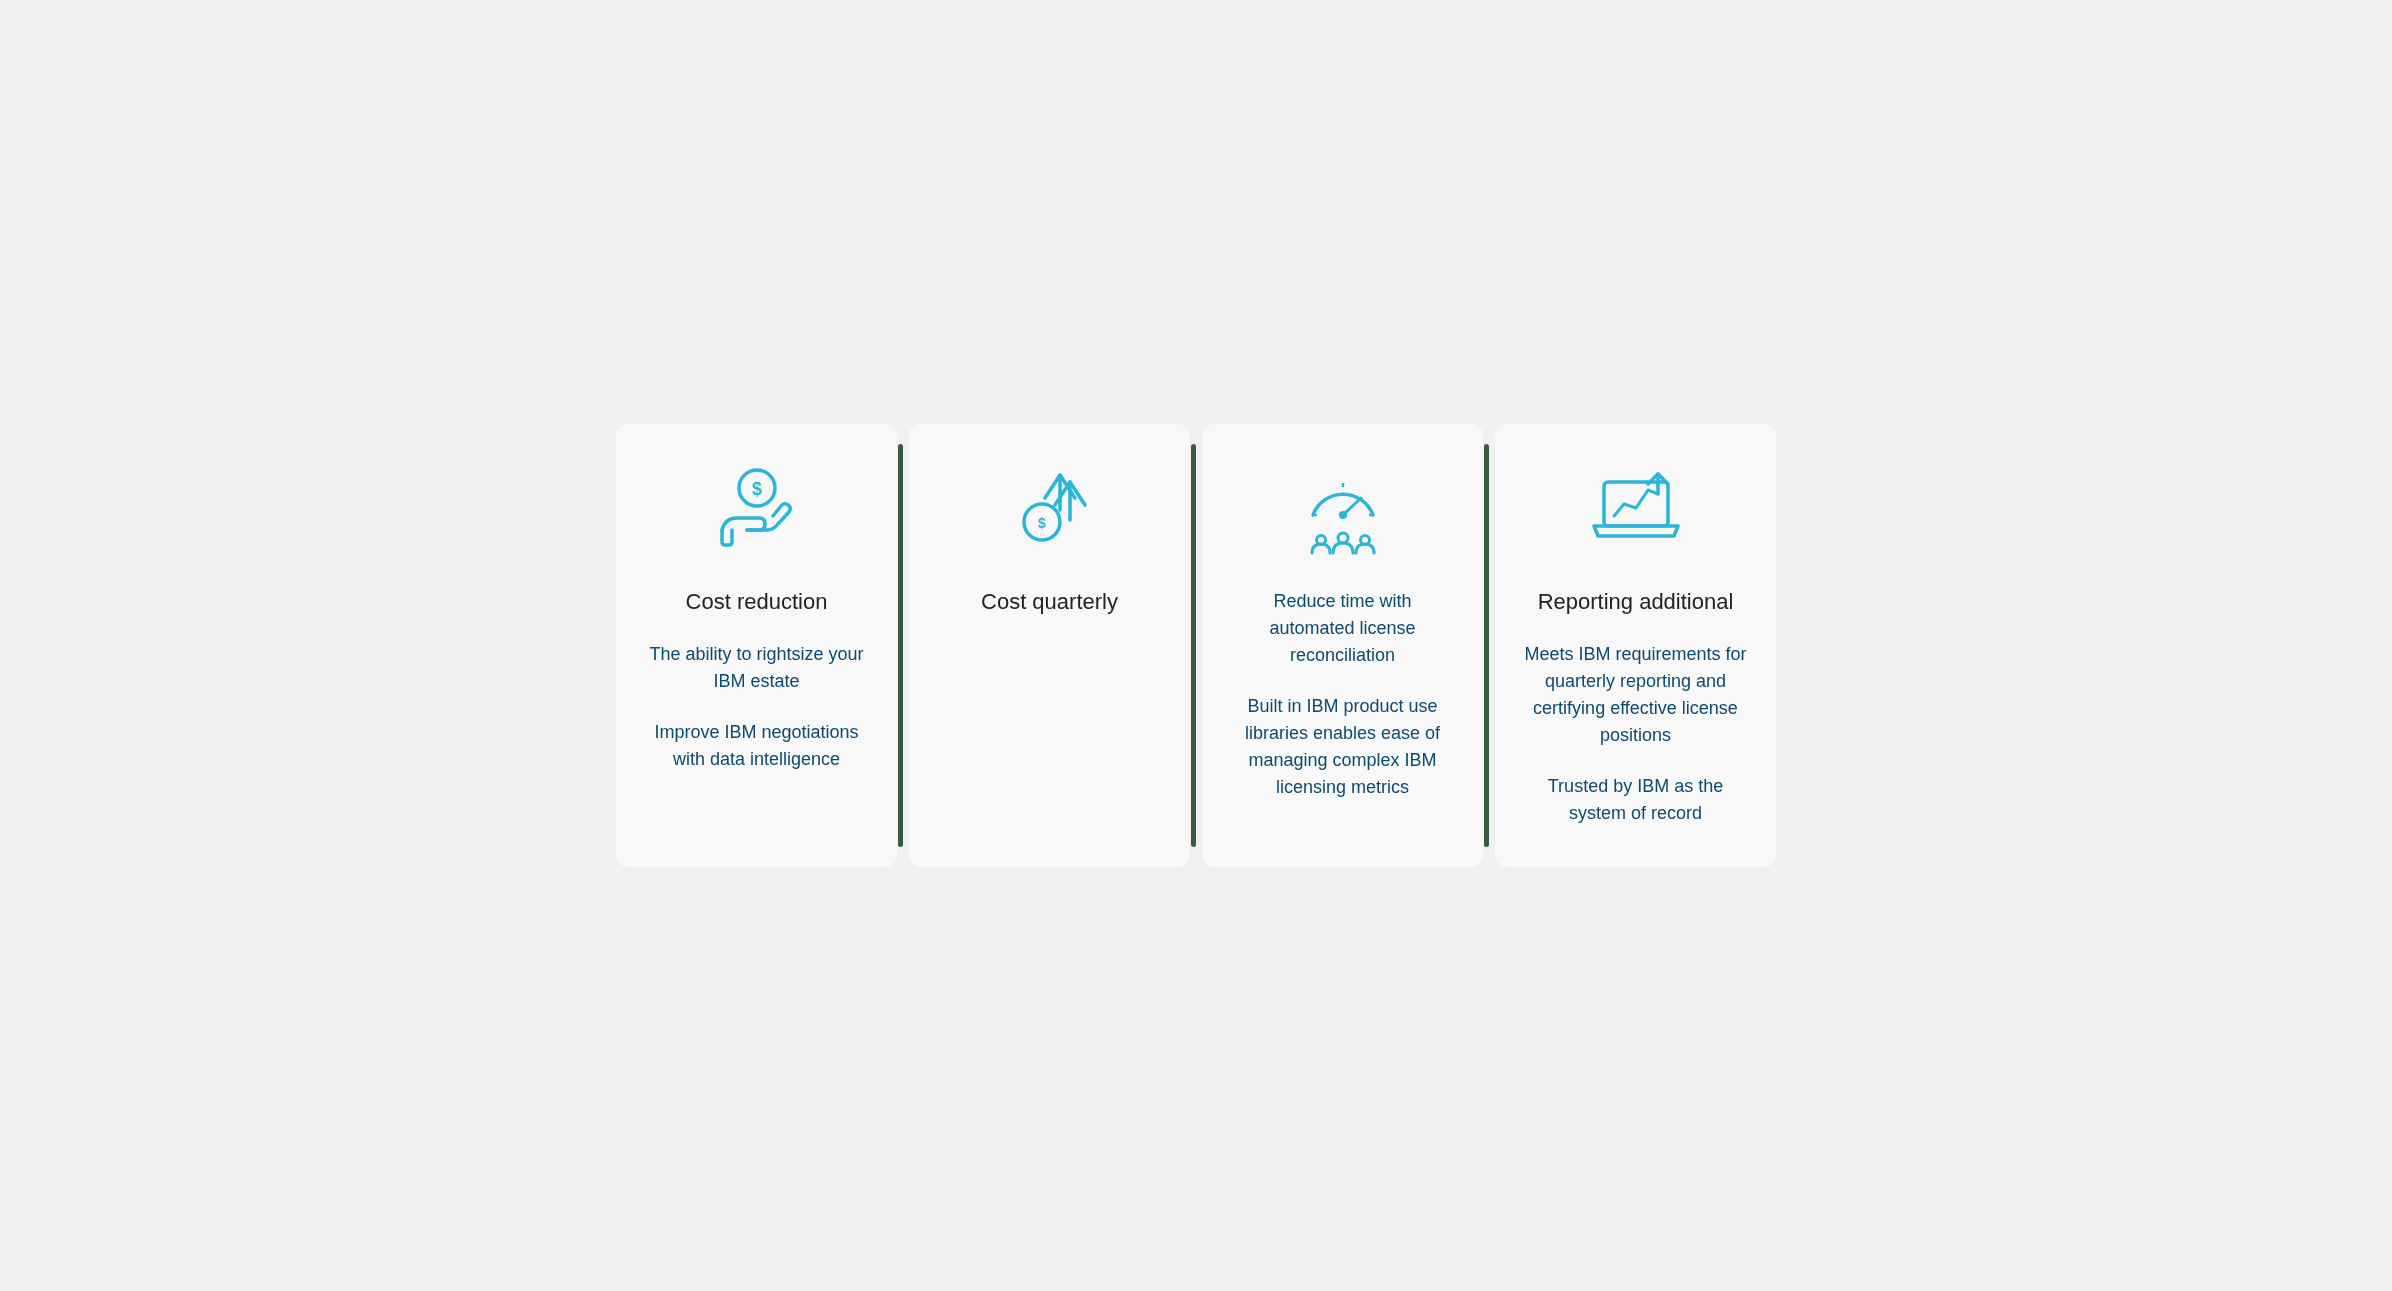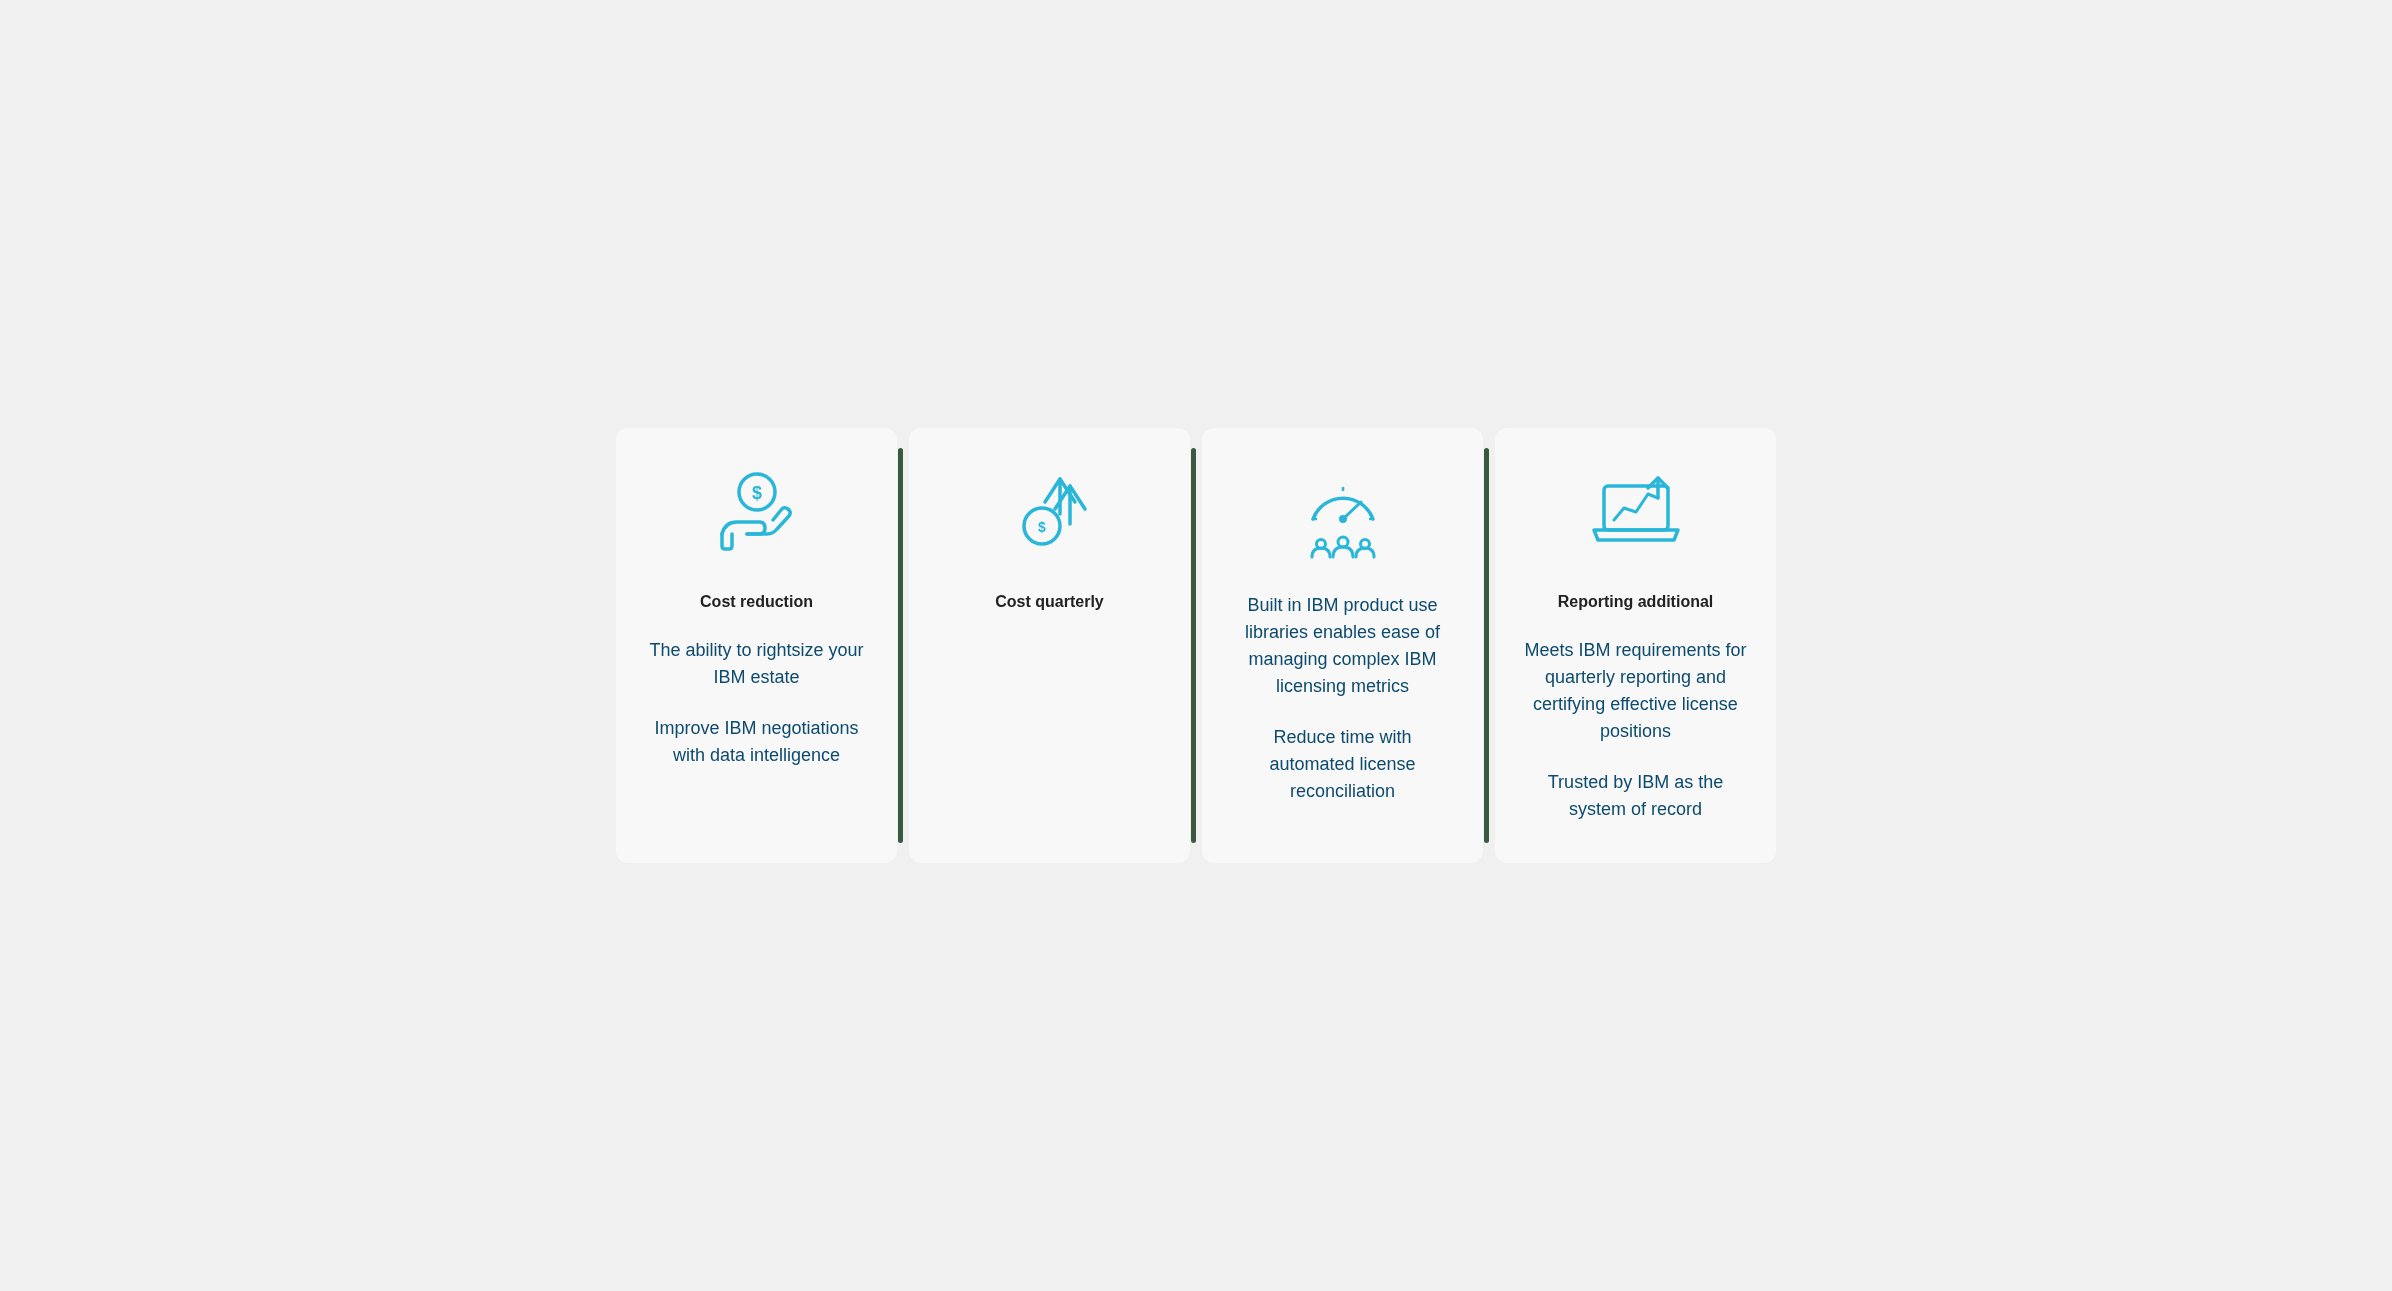--- a/index.html
+++ b/index.html
@@ -61,22 +61,22 @@
       align-items: center;
       justify-content: center;
     }
 
     .card-icon svg {
       width: 100%;
       height: 100%;
     }
 
     .card-title {
-      font-size: 16px;
-      font-weight: 700;
+      font-size: 22px;
+      font-weight: 400;
       color: #222;
       margin-bottom: 24px;
       line-height: 1.3;
     }
 
     .card-items {
       display: flex;
       flex-direction: column;
       gap: 24px;
       width: 100%;
@@ -142,22 +142,22 @@
       <path d="M40 93 Q40 83 50 83 Q60 83 60 93" stroke="#29b6d8" stroke-width="3" fill="none" stroke-linecap="round"></path>
 
       <circle cx="28" cy="80" r="4.5" stroke="#29b6d8" stroke-width="3" fill="none"></circle>
       <path d="M19 93 Q19 84 28 84 Q37 84 37 93" stroke="#29b6d8" stroke-width="3" fill="none" stroke-linecap="round"></path>
 
       <circle cx="72" cy="80" r="4.5" stroke="#29b6d8" stroke-width="3" fill="none"></circle>
       <path d="M63 93 Q63 84 72 84 Q81 84 81 93" stroke="#29b6d8" stroke-width="3" fill="none" stroke-linecap="round"></path>
     </svg>
       </div>
       <div class="card-items">
+        <div class="card-item">Reduce time with automated license reconciliation</div>
         <div class="card-item">Built in IBM product use libraries enables ease of managing complex IBM licensing metrics</div>
-        <div class="card-item">Reduce time with automated license reconciliation</div>
       </div>
     </div>
     <div class="card">
       <div class="card-icon">
         <svg viewBox="0 0 100 100" fill="none" xmlns="http://www.w3.org/2000/svg">
 
       <rect x="18" y="22" width="64" height="44" rx="4" stroke="#29b6d8" stroke-width="3.5" fill="none"></rect>
 
       <path d="M8 66 L92 66 L88 76 L12 76 Z" stroke="#29b6d8" stroke-width="3.5" fill="none" stroke-linejoin="round"></path>
 

